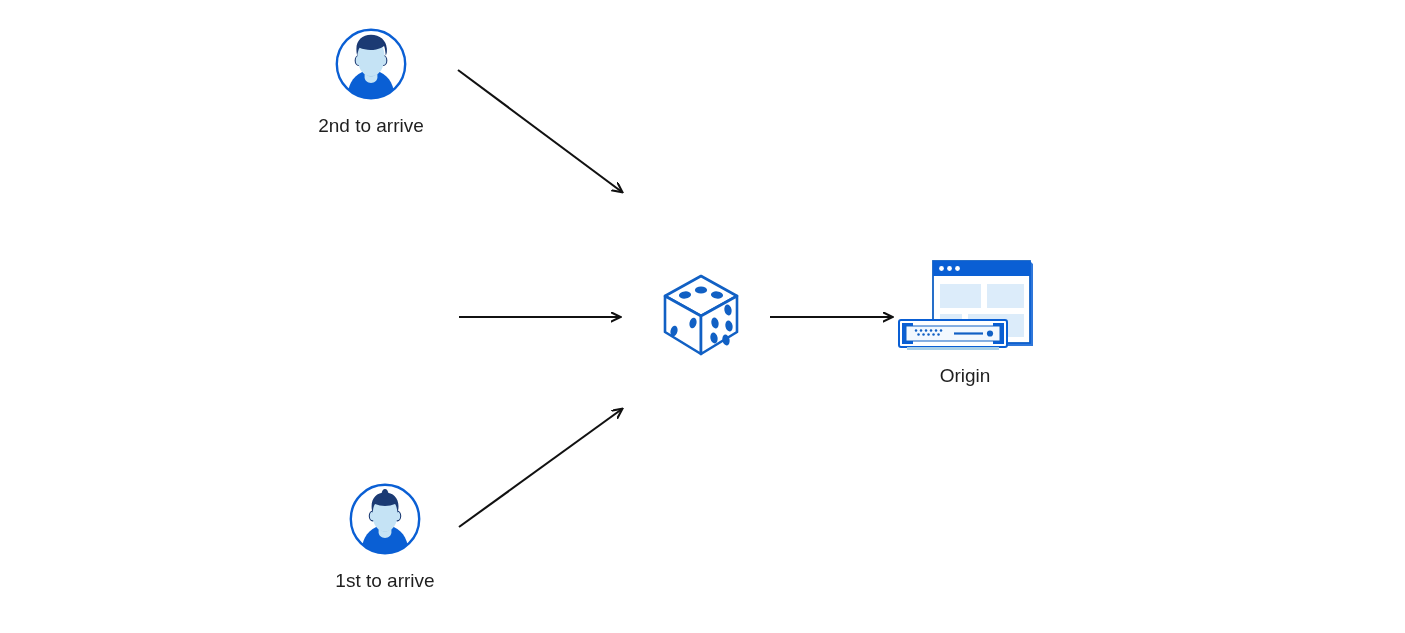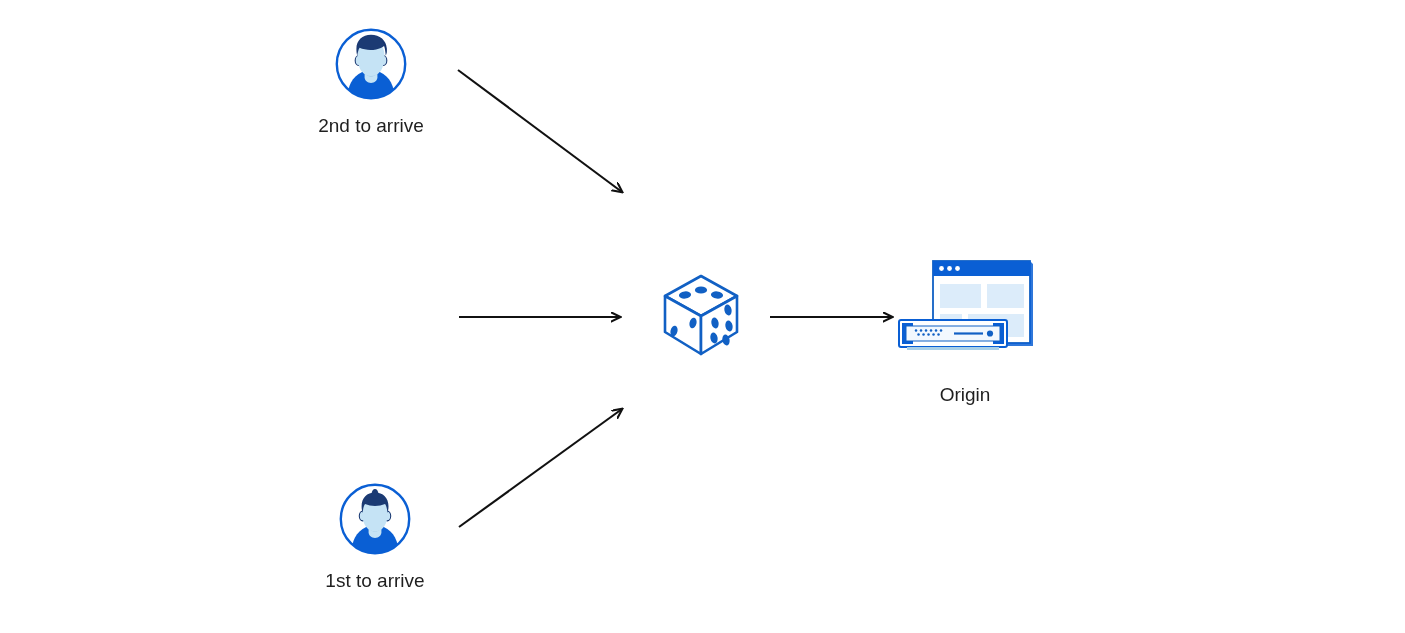--- a/index.html
+++ b/index.html
@@ -50,21 +50,21 @@
     height: 92px;
   }
 
   
   .origin-gfx {
     width: 136px;
     height: 104px;
     position: relative;
   }
   .origin-label {
-    margin-top: 21px;
+    margin-top: 2px;
   }
 
   
   .arrow-layer {
     position: absolute;
     left: 0;
     top: 0;
     width: 1405px;
     height: 633px;
     pointer-events: none;
@@ -107,21 +107,21 @@
         <ellipse cx="49.3" cy="33.5" rx="3.5" ry="5" fill="#c5e3f5" stroke="#1b3a73" stroke-width="1.1"></ellipse>
         <path d="M23.6 27.8c0-9.2 5.9-14.6 13.4-14.6s13.4 5.4 13.4 14.6c0 8.1 -1.3 13.2 -4.2 16.8 -2.4 3 -5.5 4.4 -9.2 4.4s-6.8-1.4 -9.2-4.4C24.9 41 23.6 35.9 23.6 27.8Z" fill="#c5e3f5"></path>
         <path d="M37 7.8c-8.6 0-14.6 5.6-14.6 14.1 0 2.6 0.3 5 0.9 6.8 0.5-3.3 1.1-5.9 2.3-7.9 4.6 2.1 10.9 2.7 16.5 1.6 3.6-0.7 6.3-2 8-3.3 0.9 2.3 1.3 5.6 1.6 9.6 0.7-1.9 1.0-4.3 1.0-6.8C52.7 13.4 45.6 7.8 37 7.8Z" fill="#1b3a73"></path>
         <path d="M47.4 13.2c2.9 1.9 4.6 4.8 5.1 8.4 0.3 2.4 0.2 4.6 -0.2 6.5 -0.3-4.1 -0.8-7.3 -1.7-9.6 -0.8-2.1 -1.8-3.8 -3.2-5.3Z" fill="#13306a"></path>
       </g>
     </svg>
     <div class="node-label avatar-label">2nd to arrive</div>
   </div>
 
 
-  <div class="node" style="left:299px; top:482px; width:152px;text-align:center;">
+  <div class="node" style="left:309px; top:482px; width:152px;text-align:center;">
     <svg class="avatar" viewBox="0 0 74 74" xmlns="http://www.w3.org/2000/svg">
       <defs>
           <clipPath id="cp1">
             <circle cx="37" cy="37" r="34.2"></circle>
           </clipPath>
         </defs>
       <circle cx="37" cy="37" r="34.2" fill="#ffffff" stroke="#0a5fd4" stroke-width="2.4"></circle>
       <g clip-path="url(#cp1)">
         <path d="M37 43.5c-13.2 0-20.4 9.4-22.6 19.2 -1 4.6 -1.4 8.2 -1.4 12.3h48c0-4.1 -0.4-7.7 -1.4-12.3C57.4 52.9 50.2 43.5 37 43.5Z" fill="#0a5fd4"></path>
         <path d="M30.6 38.5h12.8v11.8c0 3.3 -2.9 5.6 -6.4 5.6s-6.4 -2.3 -6.4 -5.6Z" fill="#c5e3f5"></path>

